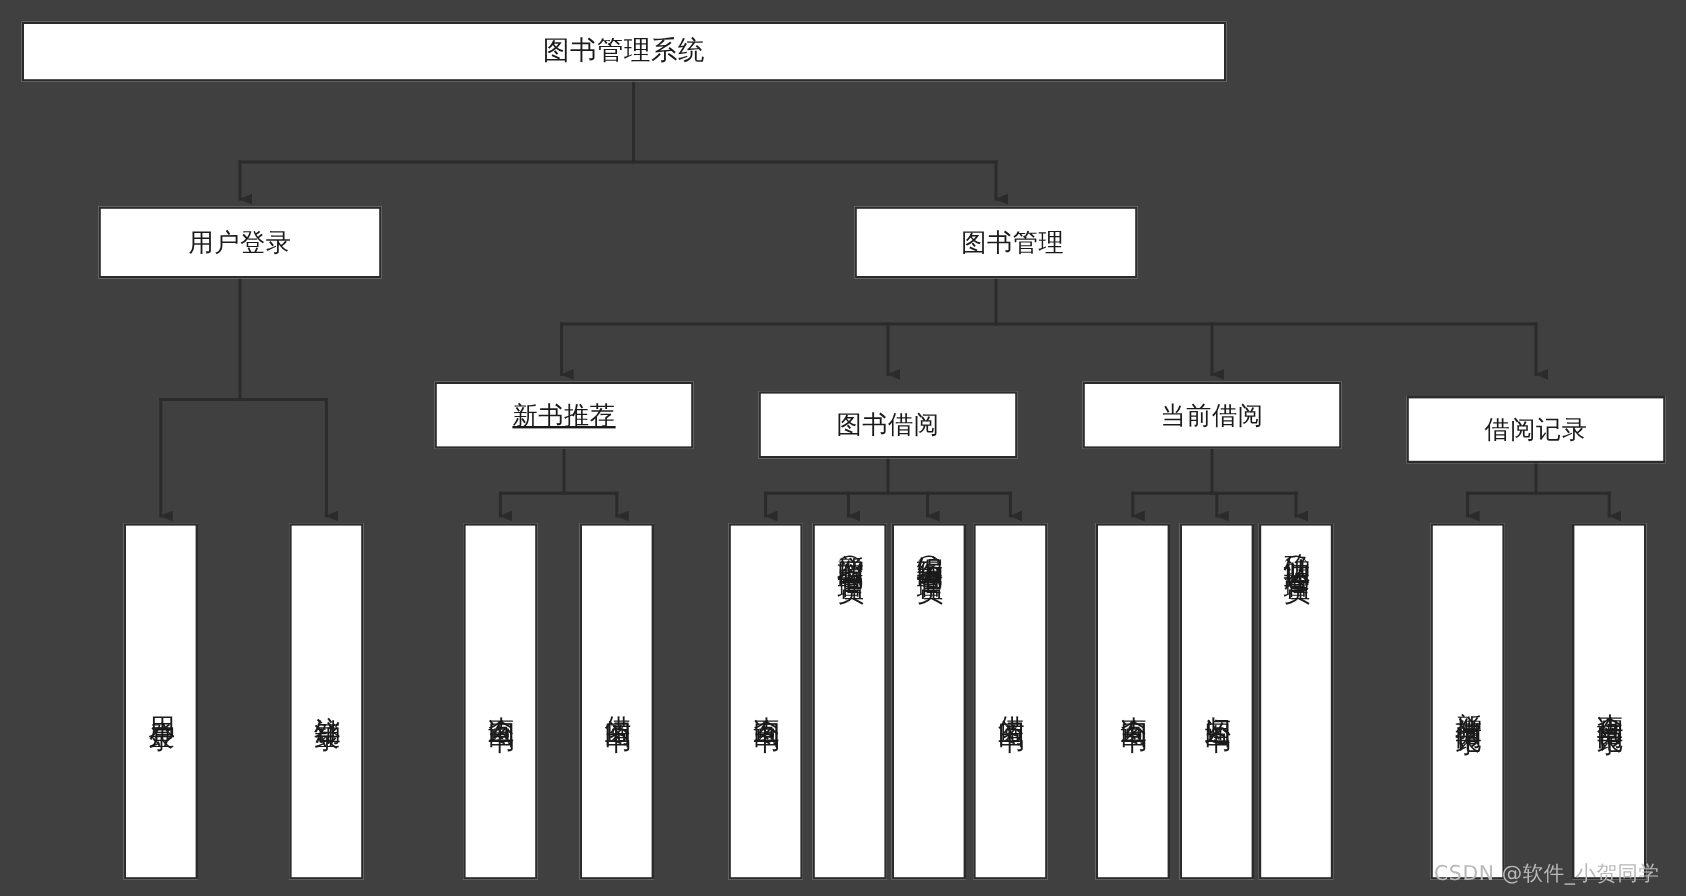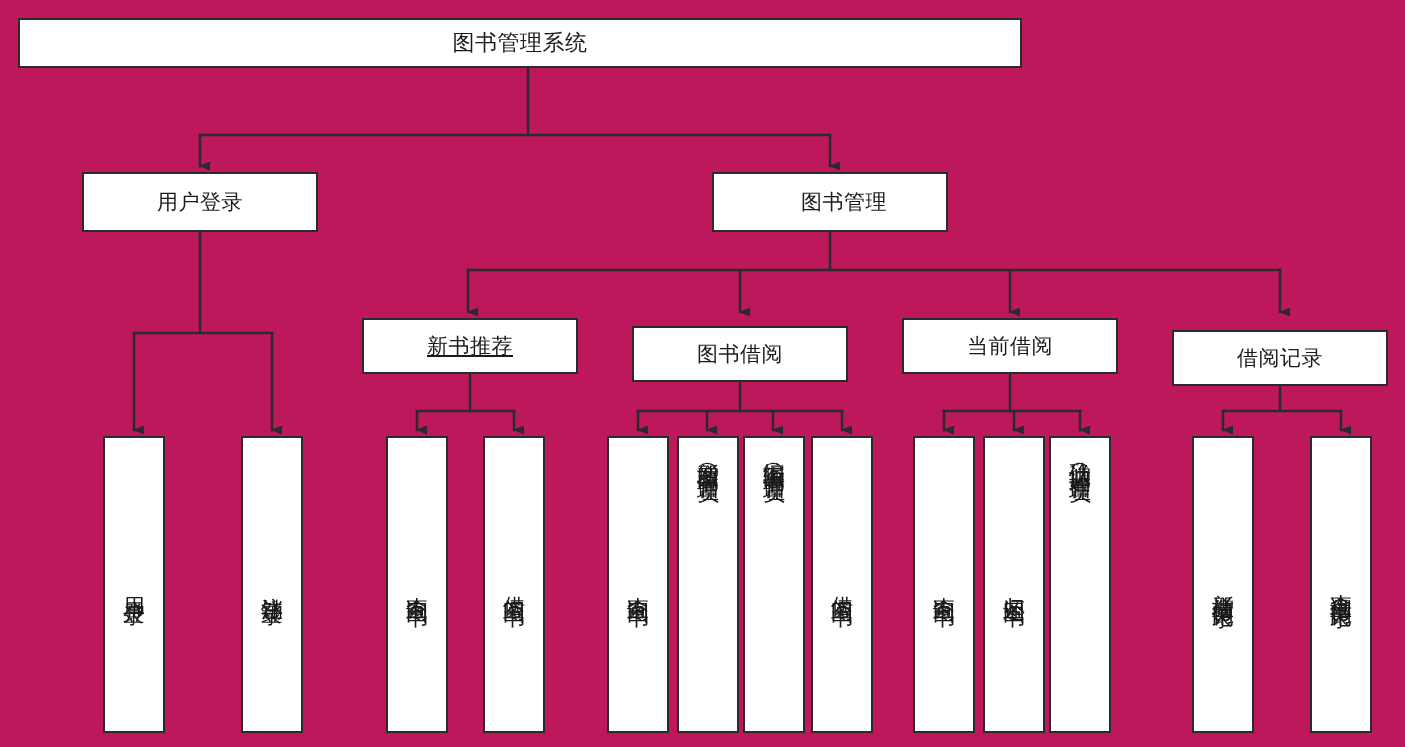--- a/index.html
+++ b/index.html
@@ -8,21 +8,21 @@
     padding: 0;
     background: #ffffff;
   }
   body {
     font-family: "DejaVu Sans", "Liberation Sans", sans-serif;
   }
   #diagram-canvas {
     position: relative;
     width: 1405px;
     height: 747px;
-    background: #be185d;
+    background: #404040;
     overflow: hidden;
   }
   #diagram-svg {
     position: absolute;
     left: 0;
     top: 0;
     width: 1405px;
     height: 747px;
   }
   .node {
@@ -180,14 +180,15 @@
         <span class="node-label">确认归还（管理员）</span>
       </div>
       <div class="node vert centered" style="left: 1192px; top: 436px; width: 62px; height: 297px;">
         <span class="node-label">新增借阅记录</span>
       </div>
       <div class="node vert centered" style="left: 1310px; top: 436px; width: 62px; height: 297px;">
         <span class="node-label">查询借阅记录</span>
       </div>
     </div>
 
+  <div class="watermark" style="left: 1195px; top: 716px;">CSDN @软件_小贺同学</div>
 
 </div>
 
 </body></html>

